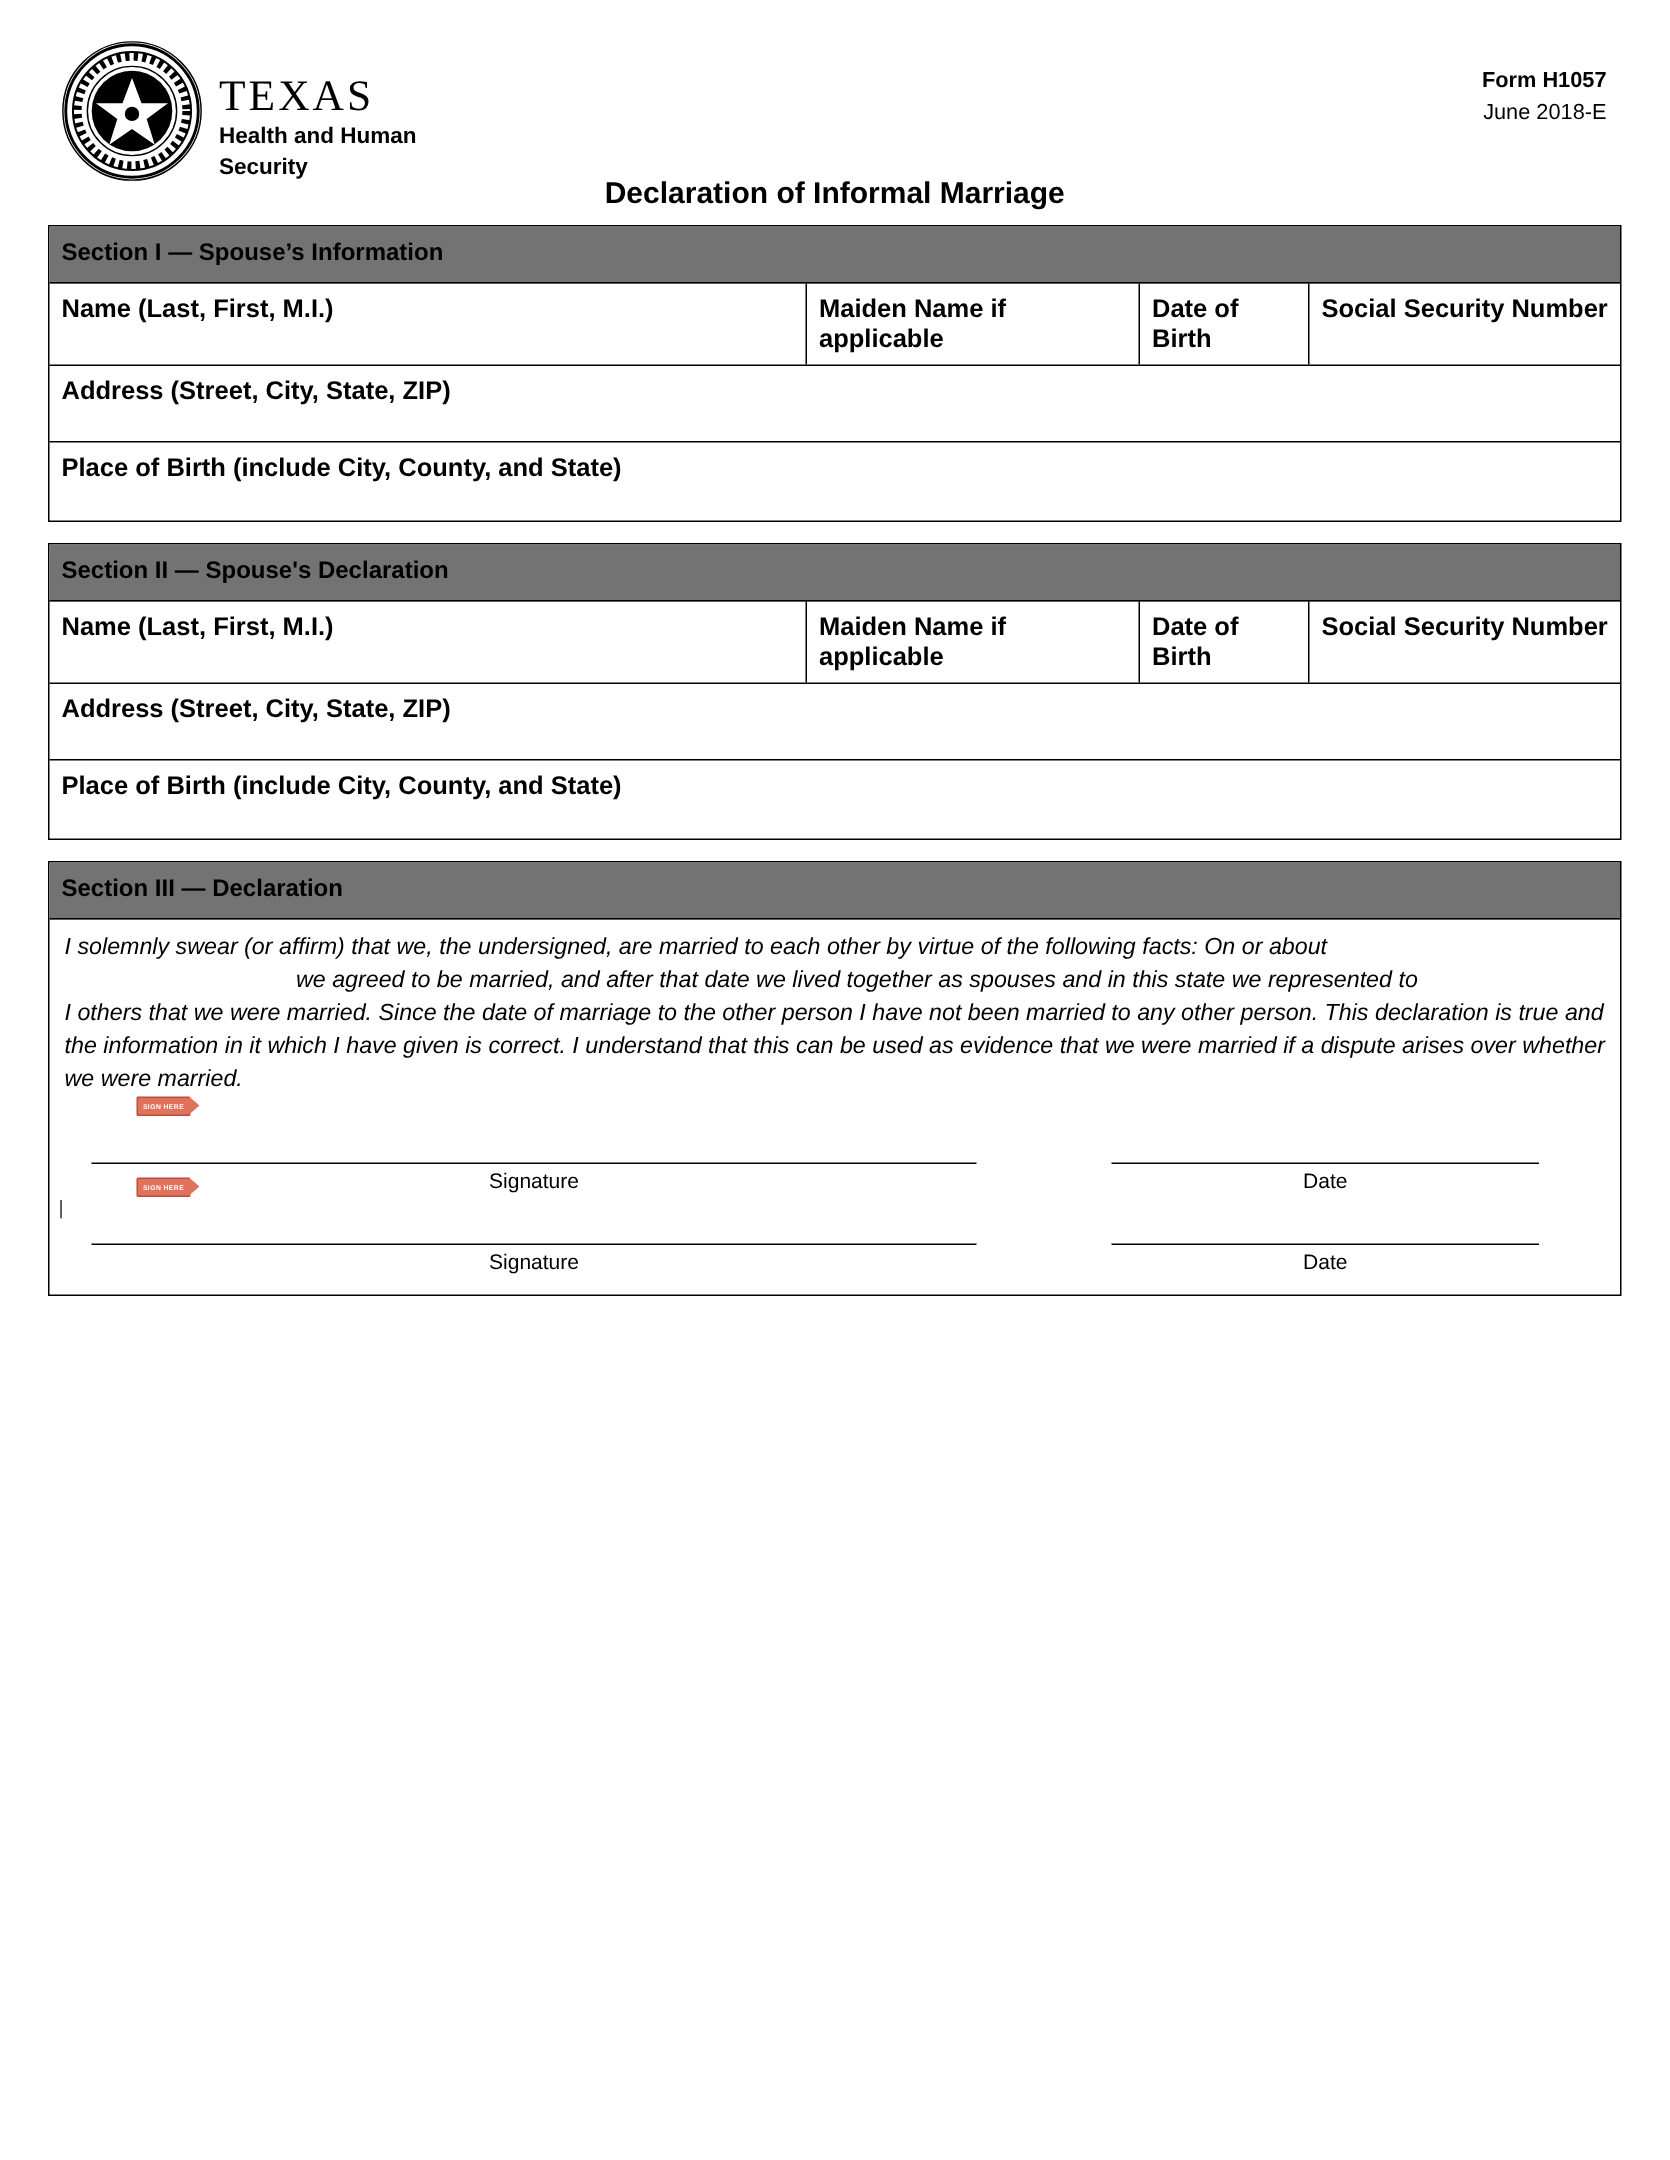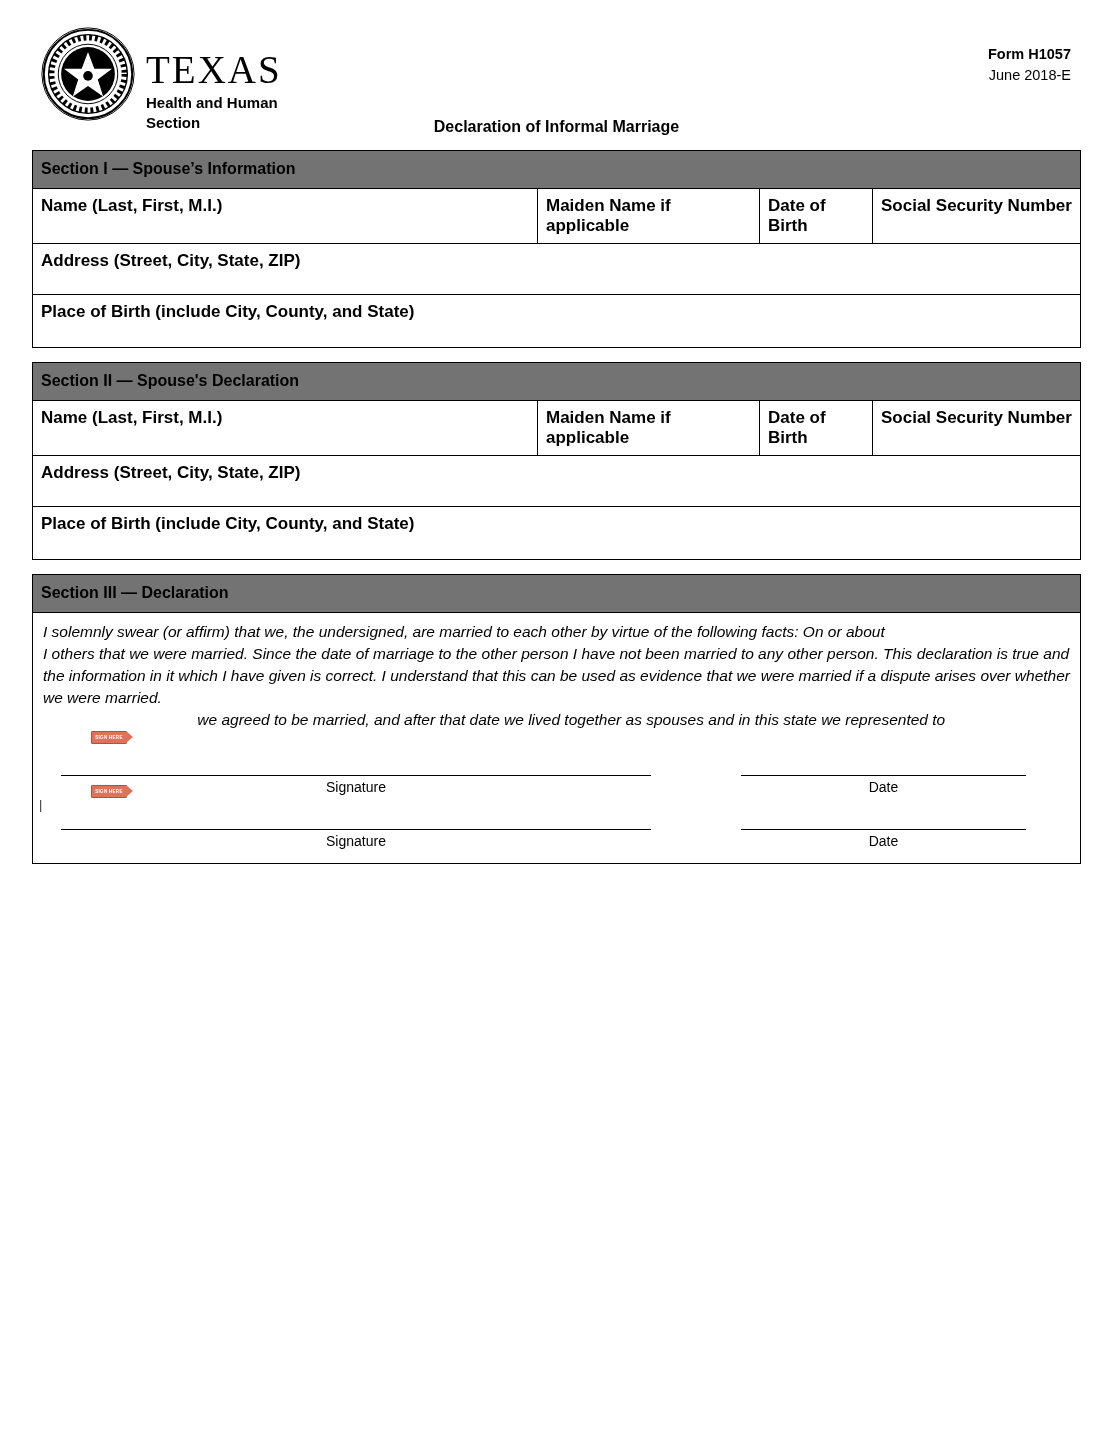--- a/index.html
+++ b/index.html
@@ -39,21 +39,21 @@
     height: 96px;
     flex: 0 0 96px;
   }
   .logo-text {
     margin-left: 10px;
     padding-top: 22px;
     line-height: 1.12;
   }
   .logo-texas {
     font-family: "Liberation Serif", serif;
-    font-size: 39px;
+    font-size: 29px;
     letter-spacing: 2px;
     font-weight: 400;
   }
   .logo-hhs {
     font-size: 15px;
     font-weight: bold;
     margin-top: 2px;
     line-height: 1.22;
   }
   .form-meta {
@@ -65,21 +65,21 @@
     line-height: 1.45;
   }
   .form-meta .form-no { font-weight: bold; }
 
   .doc-title {
     position: absolute;
     left: 0;
     right: 0;
     top: 100px;
     text-align: center;
-    font-size: 16px;
+    font-size: 20px;
     font-weight: bold;
   }
 
   
   .section {
     border: 1px solid #000;
     margin-top: 14px;
     box-sizing: border-box;
   }
   .section-header {
@@ -202,21 +202,21 @@
           </g>
           <circle cx="50" cy="50" r="31" fill="#ffffff" stroke="#000" stroke-width="1"></circle>
           <circle cx="50" cy="50" r="28" fill="#000"></circle>
           <polygon fill="#ffffff" points="50,27 56.6,44.6 75,44.6 60.2,55.6 65.8,73.5 50,62.5 34.2,73.5 39.8,55.6 25,44.6 43.4,44.6"></polygon>
           <circle cx="50" cy="52" r="5" fill="#000"></circle>
         </svg>
       </span>
       <div class="logo-text">
         <div class="logo-texas">TEXAS</div>
         <div class="logo-hhs">Health and Human</div>
-        <div class="logo-hhs">Section</div>
+        <div class="logo-hhs">Security</div>
       </div>
     </div>
 
     <div class="form-meta">
       <div class="form-no">Form H1057</div>
       <div>June 2018-E</div>
     </div>
 
     <div class="doc-title">Declaration of Informal Marriage</div>
   </div>
@@ -259,25 +259,25 @@
     </div>
   </div>
 
   <div class="section">
     <div class="section-header">Section III — Declaration</div>
 
     <div class="decl-body">
       <p>
         <span>I solemnly swear (or affirm) that we, the undersigned, are married to each other by virtue of the following facts: On or about</span>
       </p>
-      <p>I others that we were married. Since the date of marriage to the other person I have not been married to any other person. This declaration is true and the information in it which I have given is correct. I understand that this can be used as evidence that we were married if a dispute arises over whether we were married.</p>
       <p>
         <span class="blank-inline"></span>
         <span>we agreed to be married, and after that date we lived together as spouses and in this state we represented to</span>
       </p>
+      <p>I others that we were married. Since the date of marriage to the other person I have not been married to any other person. This declaration is true and the information in it which I have given is correct. I understand that this can be used as evidence that we were married if a dispute arises over whether we were married.</p>
     </div>
 
     <div class="sig-area">
 
       <div class="sig-row">
         <div class="sig-group signature">
           <span class="sign-here-tag">SIGN HERE</span>
           <div class="sig-line"></div>
           <div class="sig-caption">Signature</div>
         </div>

